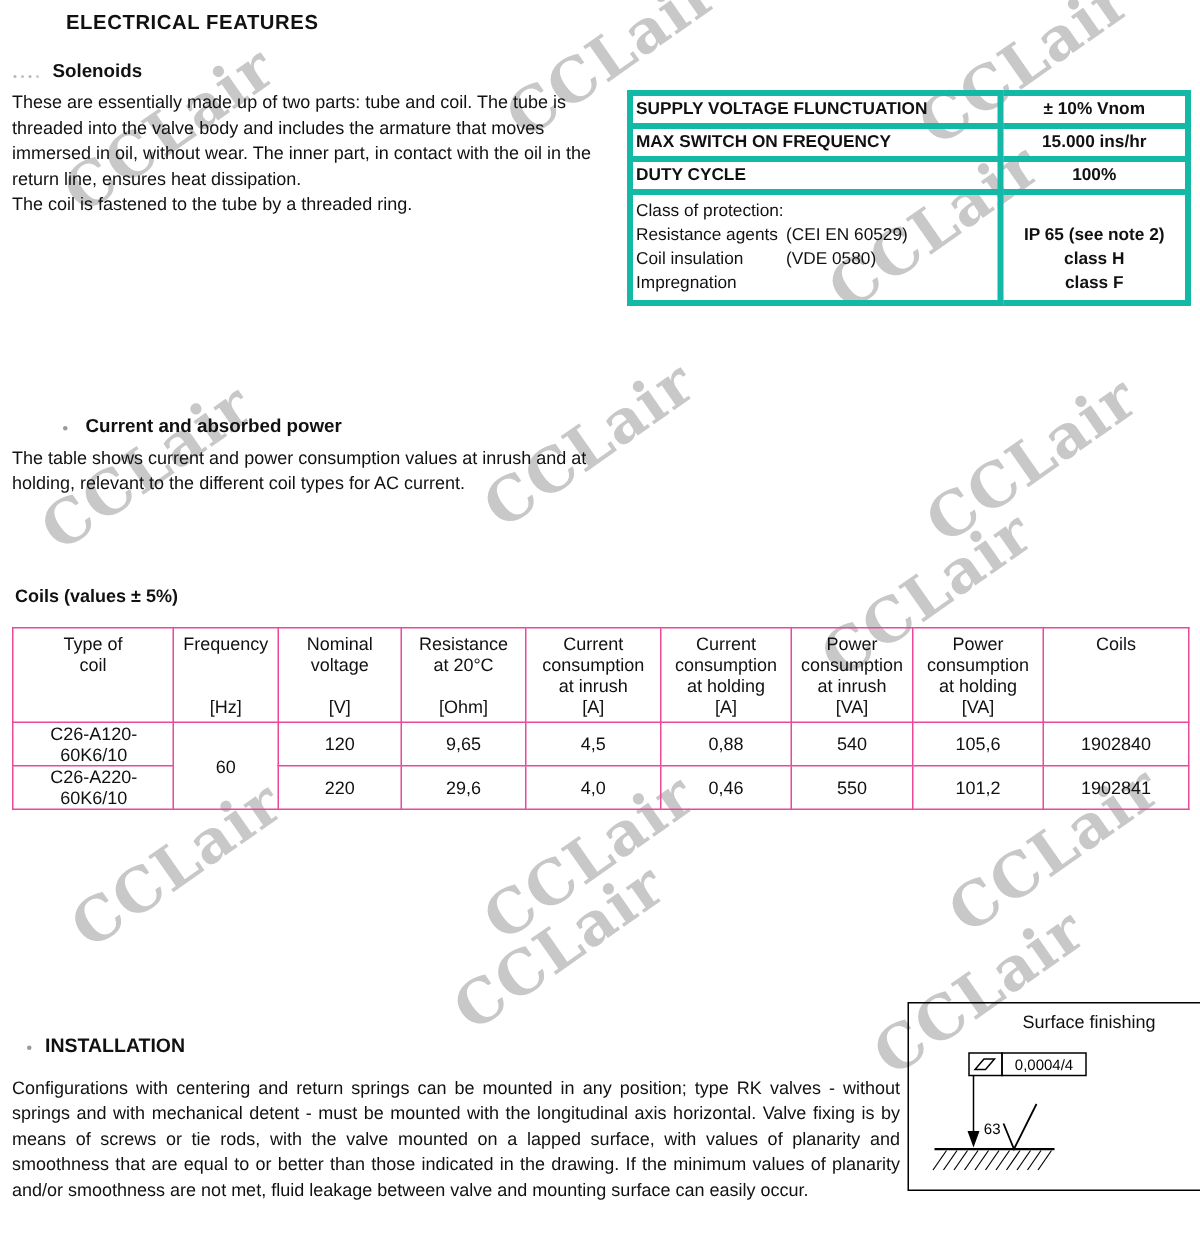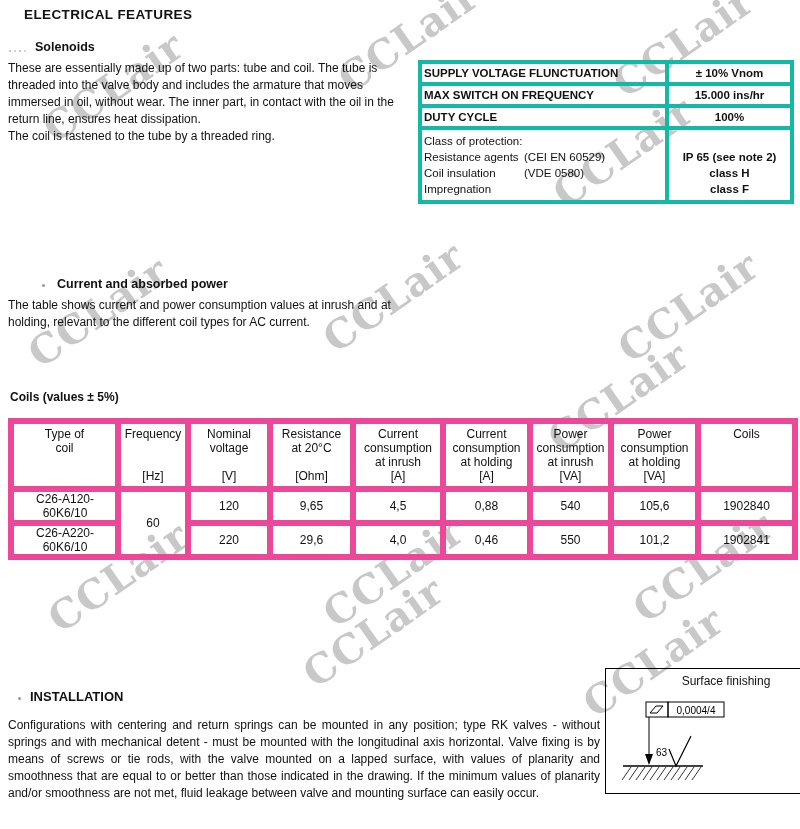--- a/index.html
+++ b/index.html
@@ -42,21 +42,21 @@
   table.spec .s-lbl { font-weight: bold; }
   table.spec .s-val { text-align: center; font-weight: bold; }
   table.spec .prot-cell { vertical-align: top; }
   .prot-cell div { line-height: 16px; }
   .prot-label { display: inline-block; width: 100px; }
   .prot-val { padding-top: 19px !important; vertical-align: top !important; }
   .prot-val div { line-height: 16px; text-align: center; }
 
   .coils-caption { font-size: 12px; font-weight: bold; }
   table.coils { border-collapse: collapse; width: 784px; table-layout: fixed; font-size: 12px; }
-  table.coils th, table.coils td { border: 6px solid #ec4899; }
+  table.coils th, table.coils td { border: 1px solid #ec4899; }
   table.coils th { font-weight: normal; padding: 0; vertical-align: top; }
   .hwrap { display: flex; flex-direction: column; justify-content: space-between;
            height: 62px; padding: 3px 1px; text-align: center; }
   .hname { white-space: pre-line; line-height: 14px; }
   .hunit { line-height: 14px; min-height: 14px; }
   table.coils td { height: 22px; text-align: center; padding: 0 2px; }
   table.coils td.c-type { text-align: center; padding-left: 3px; }
 
   .surface-box { position: absolute; left: 605px; top: 668px; width: 206px; height: 126px;
                  border: 1.5px solid #000; }
@@ -77,21 +77,21 @@
   <span class="wm" style="left:538px;top:373px;">CCLair</span>
   <span class="wm" style="left:38px;top:553px;">CCLair</span>
   <span class="wm" style="left:313px;top:548px;">CCLair</span>
   <span class="wm" style="left:623px;top:543px;">CCLair</span>
   <span class="wm" style="left:293px;top:608px;">CCLair</span>
   <span class="wm" style="left:573px;top:638px;">CCLair</span>
 </div>
 
 <div class="content">
 
-  <div class="abs doc-title" style="left:24px;top:7px;">ELECTRICAL FEATURES</div>
+  <div class="abs doc-title" style="left:44px;top:7px;">ELECTRICAL FEATURES</div>
 
   <div class="abs dotrow" style="left:9px;top:50px;"></div>
   <div class="abs sec-head" style="left:35px;top:40px;">Solenoids</div>
   <div class="abs body-text" style="left:8px;top:60px;width:400px;">
     <p>These are essentially made up of two parts:  tube and coil.  The tube is threaded into the valve body and includes the armature that moves immersed in oil, without wear.  The inner part, in contact with the oil in the return line, ensures heat dissipation.</p>
     <p>The coil is fastened to the tube by a threaded ring.</p>
   </div>
 
   <table class="spec abs" style="left:418px;top:60px;">
     <colgroup>

